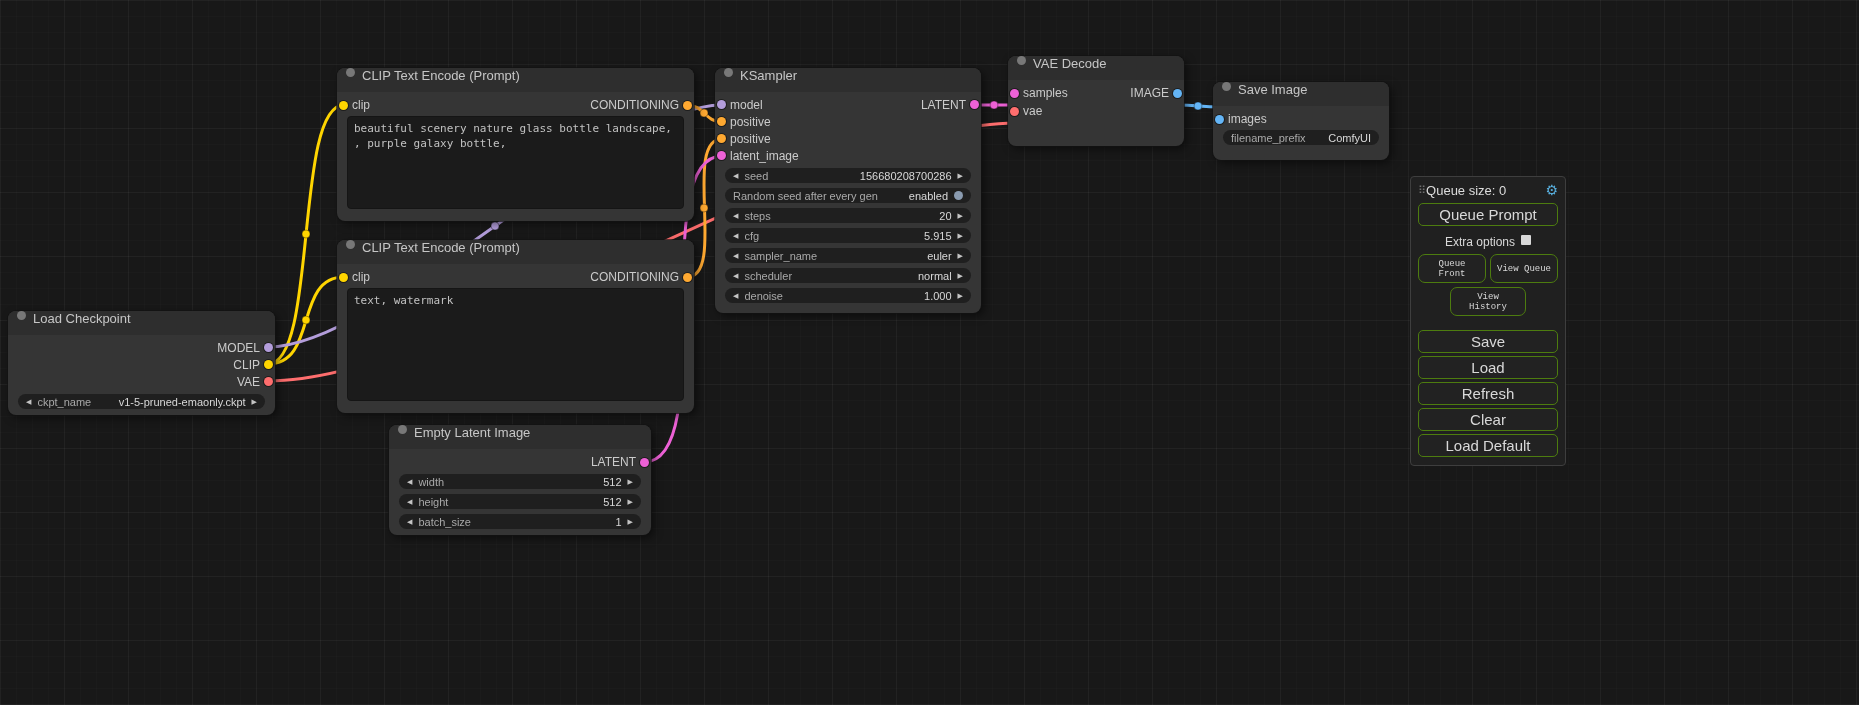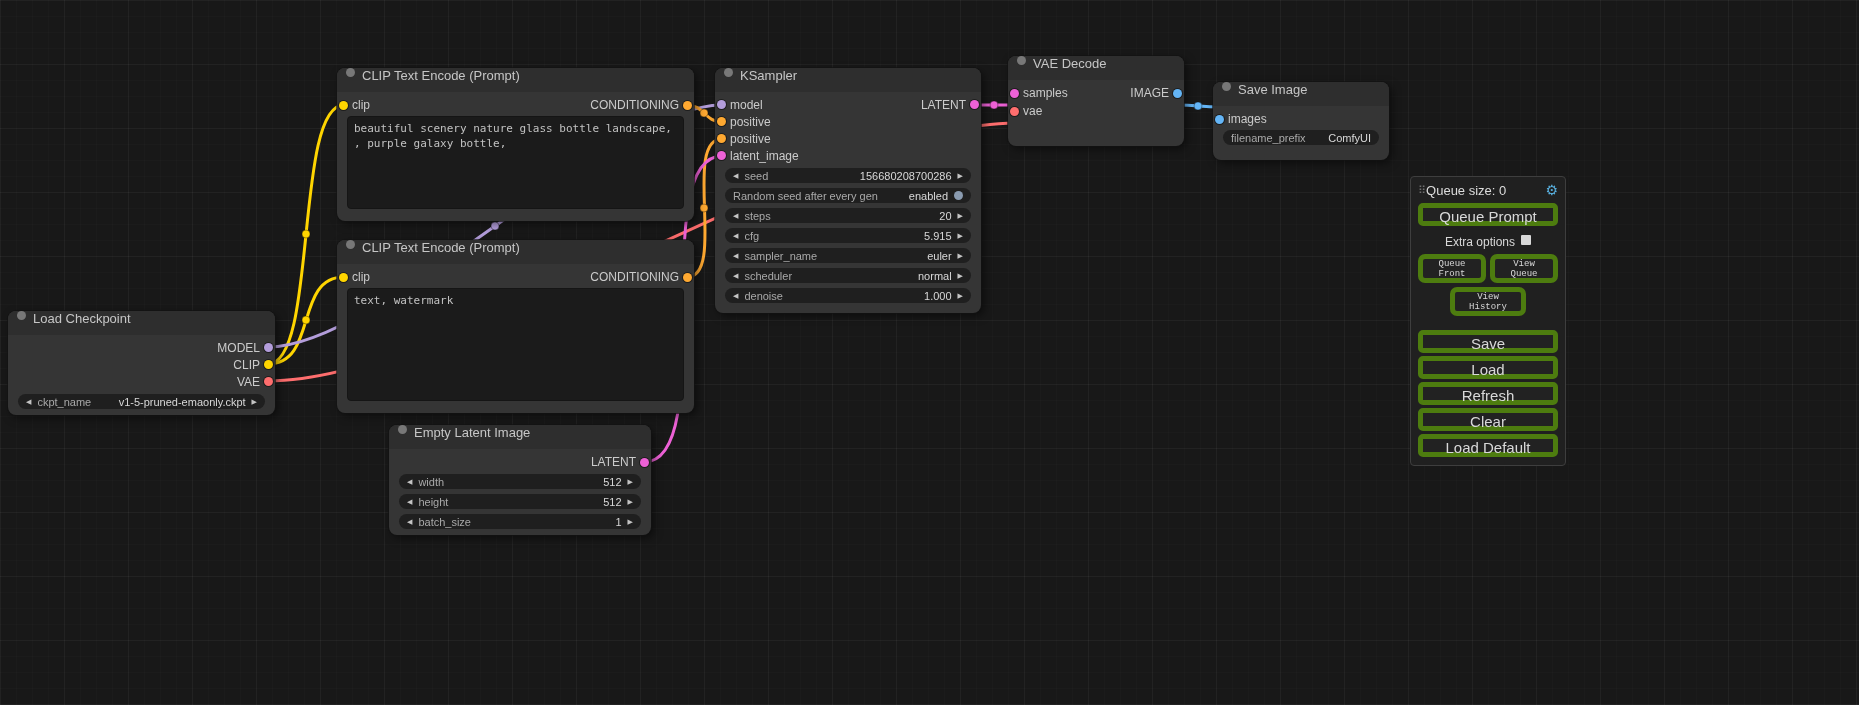--- a/index.html
+++ b/index.html
@@ -66,21 +66,21 @@
   #queue-menu {
     position:absolute; left:1410px; top:176px; width:156px; z-index:3;
     background:#202020; border:1px solid #3e3e3e; border-radius:4px;
     padding:4px 7px 8px; display:flex; flex-direction:column;
   }
   .qheader { display:flex; align-items:center; height:18px; margin-bottom:4px; }
   .qhandle { color:#6f6f6f; font-size:11px; cursor:grab; }
   .qsize { flex:1; text-align:left; color:#dcdcdc; font-size:13px; }
   .qgear { font-size:14px; cursor:pointer; }
   button.qbtn {
-    background:#222; border:5px solid #4d7c0f; border-radius:5px; color:#d8d8d8;
+    background:#222; border:1px solid #4d7c0f; border-radius:5px; color:#d8d8d8;
     font-family:inherit; cursor:pointer; display:block; width:100%;
   }
   .qbtn.big { height:23px; font-size:15px; margin-bottom:3px; }
   .extra { display:flex; justify-content:center; gap:6px; color:#d8d8d8; font-size:12px; height:16px; margin:3px 0; }
   .checkbox { width:10px; height:10px; border-radius:1px; cursor:pointer; }
   .tinyrow { display:flex; gap:4px; justify-content:center; margin-bottom:4px; }
   .qbtn.tiny { font-size:9px; height:29px; padding:0 6px; border-radius:7px; width:auto; flex:1; line-height:10px;font-family:Liberation Mono, monospace; }
   .qbtn.tiny.solo { flex:0 0 auto; width:76px; margin:0 auto; }
   .menu-gap { height:10px; }
 </style>

